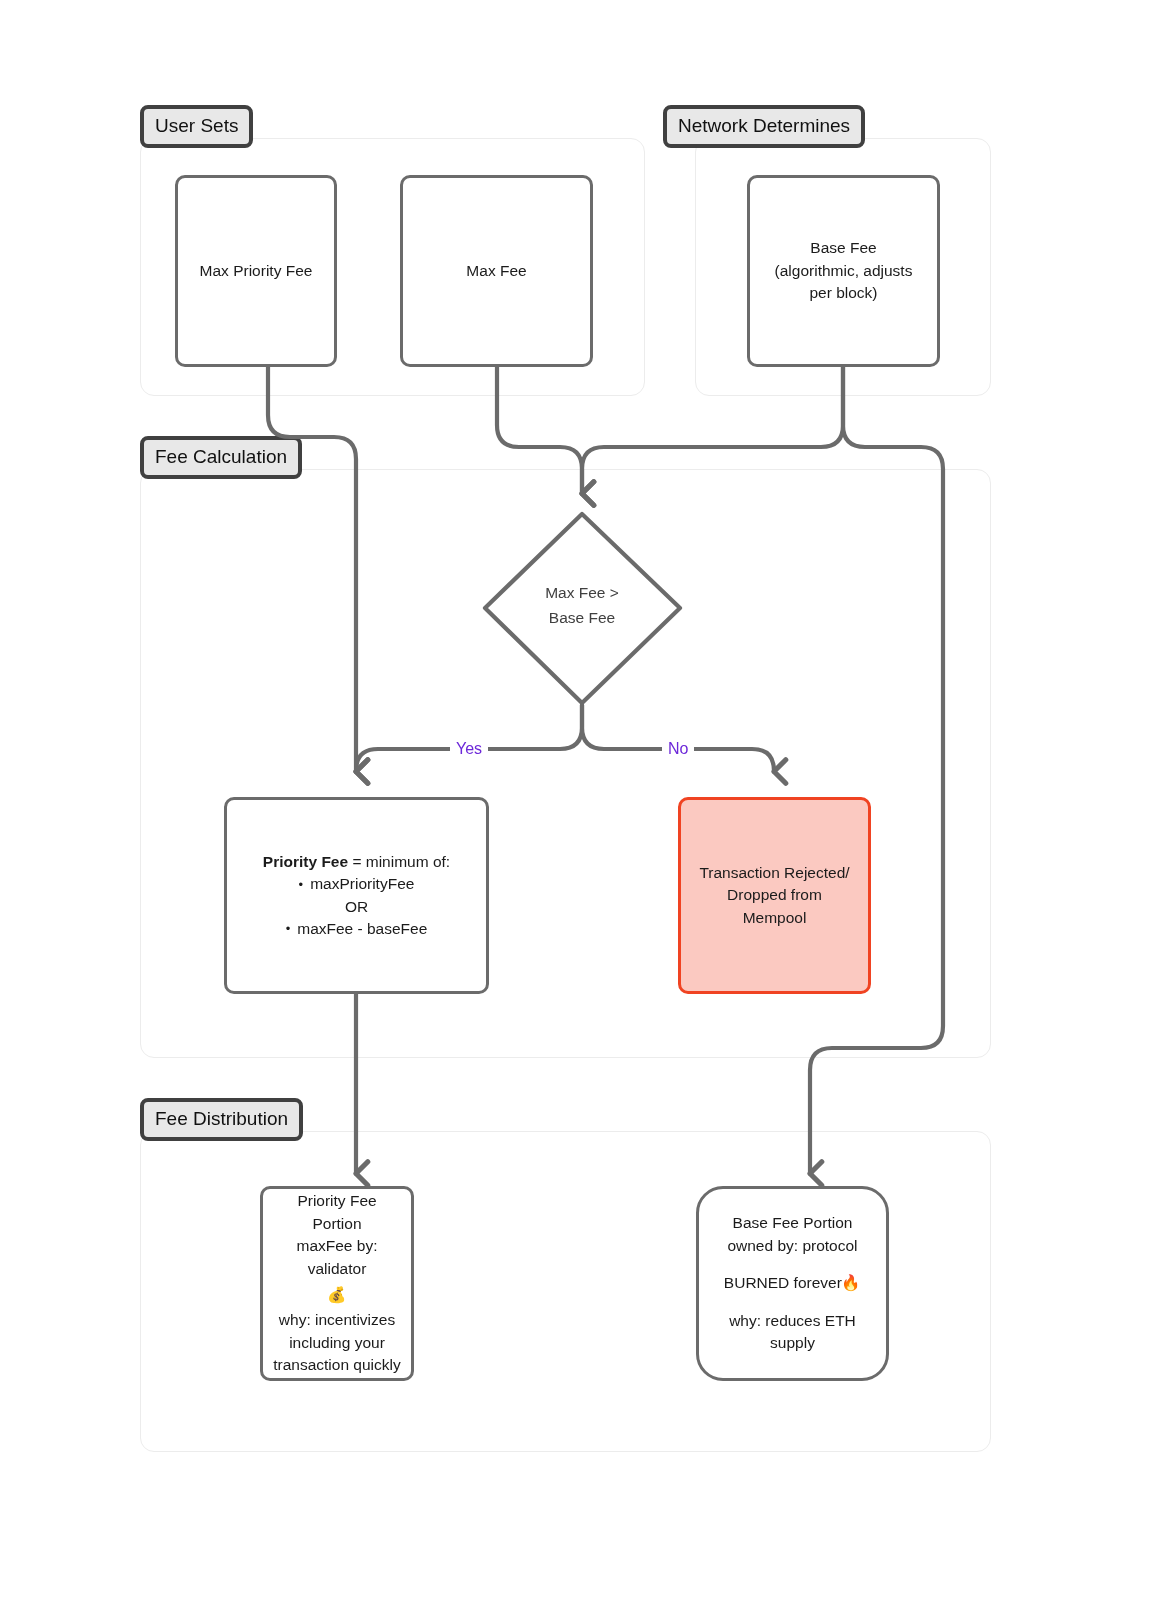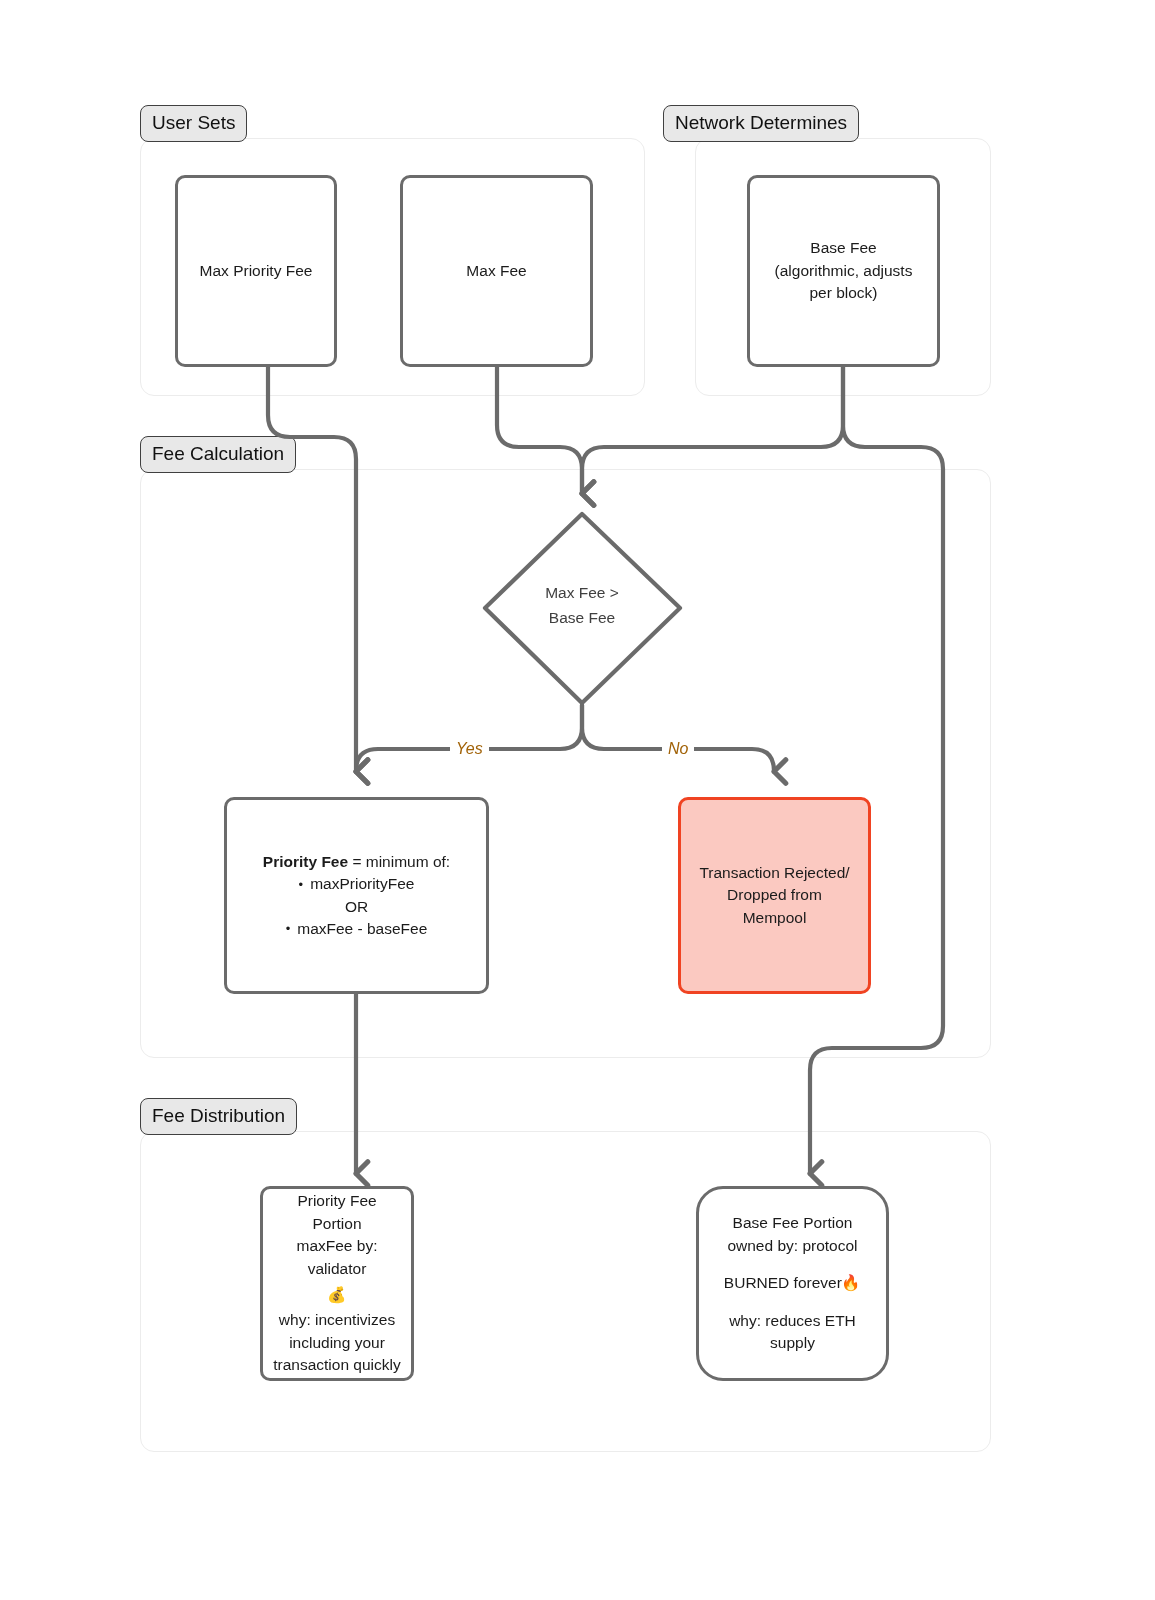--- a/index.html
+++ b/index.html
@@ -30,21 +30,21 @@
   .group-box {
     position: absolute;
     border: 1px solid #ececec;
     border-radius: 14px;
     background: #ffffff;
     box-sizing: border-box;
   }
   .group-label {
     position: absolute;
     background: #e8e8e8;
-    border: 1px solid #404040;
+    border: 4px solid #404040;
     border-radius: 8px;
     color: #111111;
     font-size: 19px;
     line-height: 1;
     padding: 7px 11px 9px 11px;
     white-space: nowrap;
     box-sizing: border-box;
   }
   
   .node {
@@ -89,26 +89,25 @@
     text-align: center;
     font-size: 15.5px;
     line-height: 1.6;
     color: #404040;
     white-space: nowrap;
   }
   
   .edge-label {
     position: absolute;
     font-size: 16px;
-    color: #a16207;
+    color: #6d28d9;
     background: #ffffff;
     padding: 0 6px;
     white-space: nowrap;
     line-height: 1;
-    font-style: italic;
   }
 </style>
 </head>
 <body>
 
 <div id="canvas">
 
   <div class="group-box" style="left:140px; top:138px; width:505px; height:258px;"></div>
   <div class="group-label" style="left:140px; top:105px;">User Sets</div>
 

